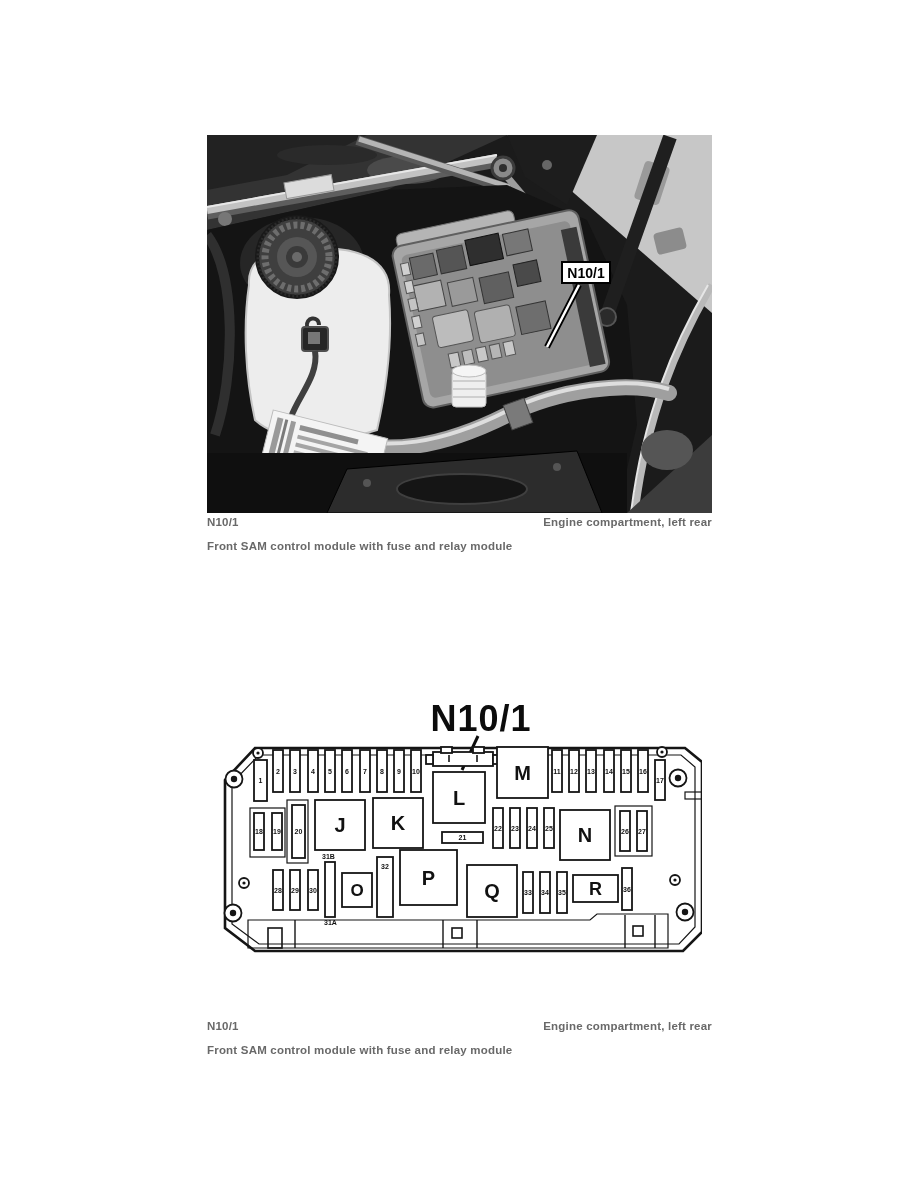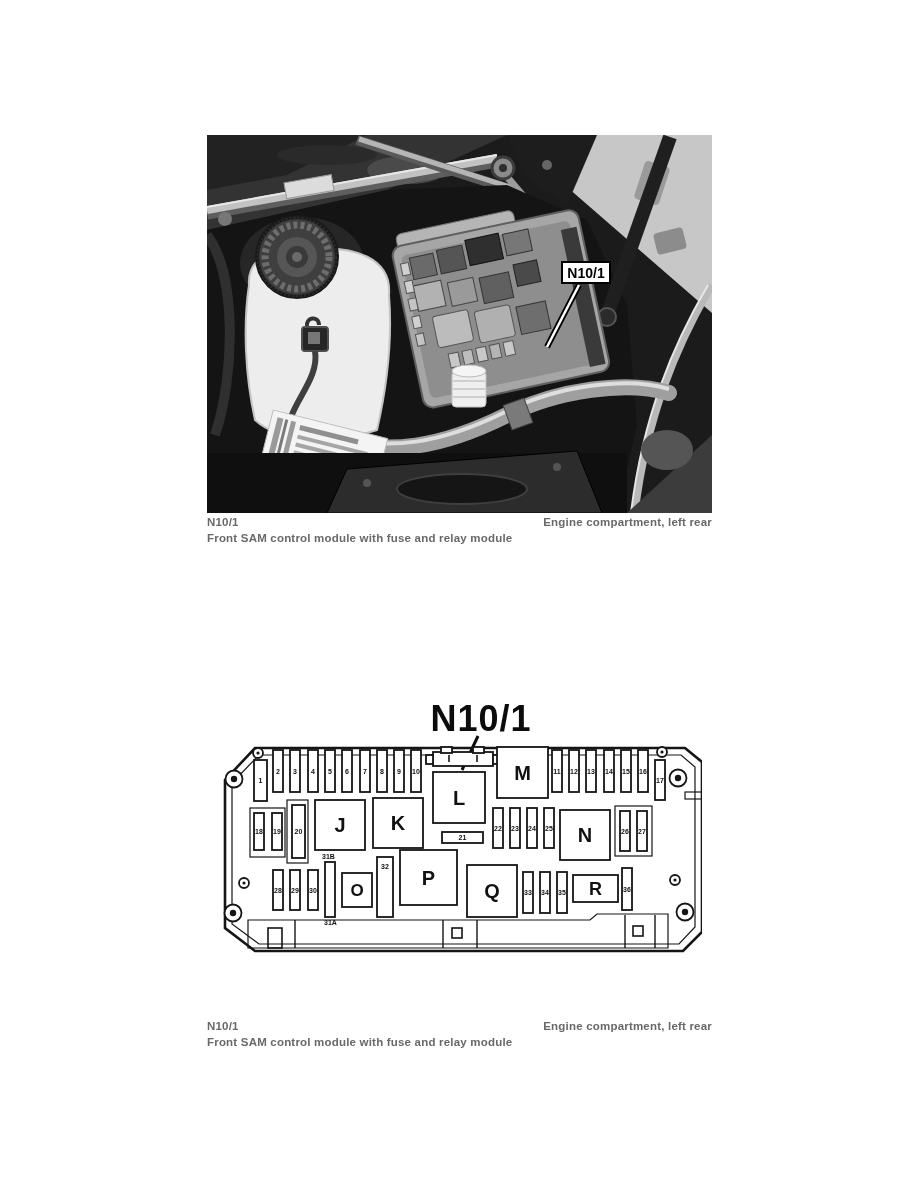--- a/index.html
+++ b/index.html
@@ -2,21 +2,21 @@
 <html style="--page-bg: #ffffff; --caption-color: #696969;"><head>
 <meta charset="utf-8">
 <style>
   html,body{margin:0;padding:0;background:#fff;}
   .page{position:relative;width:918px;height:1188px;background:var(--page-bg,#fff);overflow:hidden;
         font-family:"Liberation Sans",sans-serif;border-radius:24px;}
   .photo-wrap{position:absolute;left:207px;top:135px;width:505px;height:378px;}
   .caption{position:absolute;left:207px;width:505px;color:var(--caption-color,#696969);
            font:bold 11.5px "Liberation Sans",sans-serif;letter-spacing:.2px;}
   .caption .cap-row{display:flex;justify-content:space-between;}
-  .caption .cap-desc{margin-top:4px;}
+  .caption .cap-desc{margin-top:12px;}
   .cap1{top:516px;}
   .cap2{top:1020px;}
   .diagram-wrap{position:absolute;left:215px;top:688px;width:487px;height:272px;}
   svg text{font-family:"Liberation Sans",sans-serif;}
   .frame{fill:none;stroke:#151515;}
   .outer{stroke-width:2.6;}
   .inner{stroke-width:1.2;}
   .box{fill:#ffffff;stroke:#151515;stroke-width:1.8;}
   .thin{stroke-width:1.2;}
   .fnum{font-weight:bold;font-size:7px;fill:#111;text-anchor:middle;}

